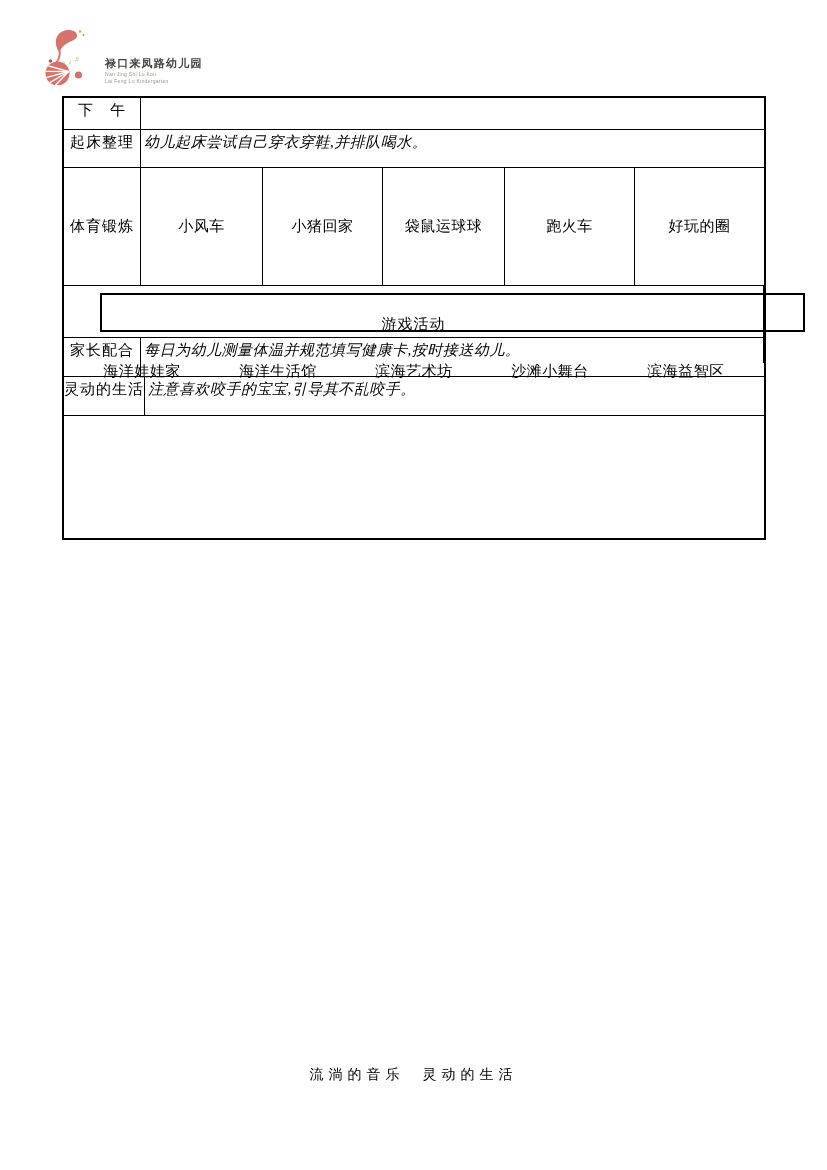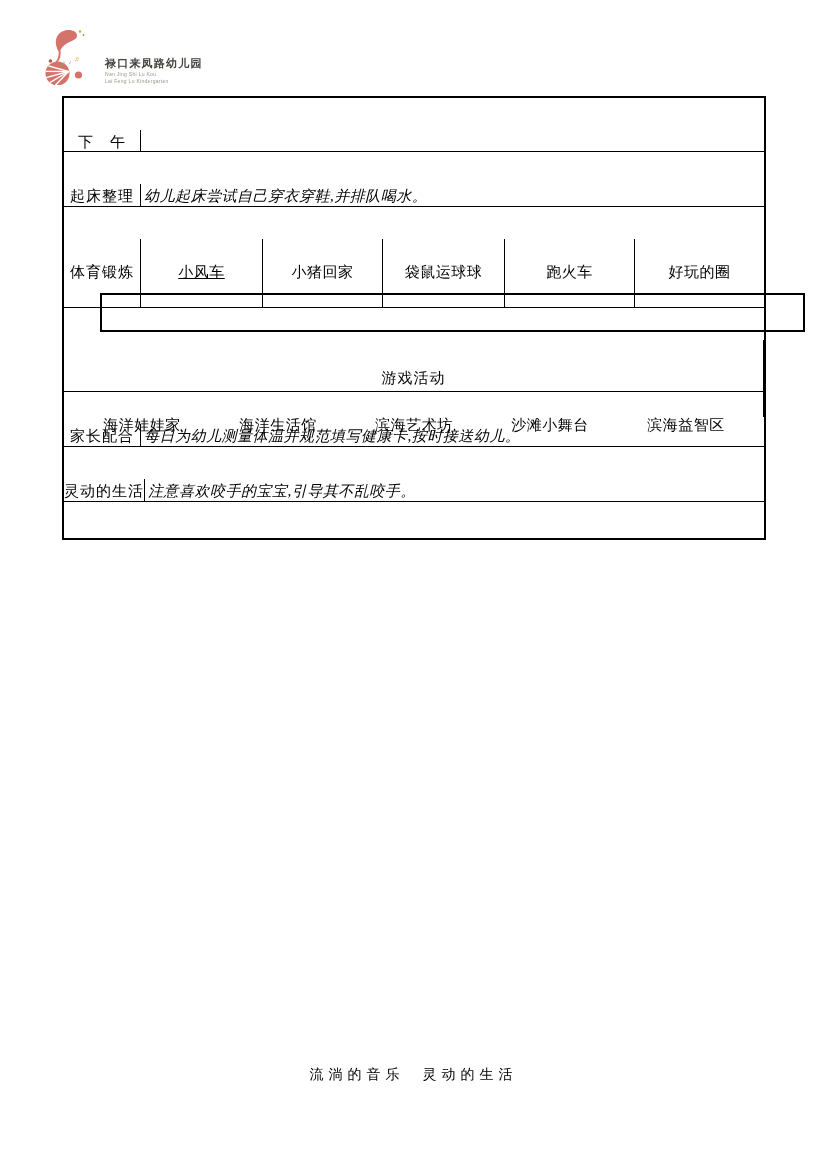--- a/index.html
+++ b/index.html
@@ -14,21 +14,21 @@
   .logo-textblock{position:absolute;left:61px;top:28px;font-family:"Liberation Sans","DejaVu Sans",sans-serif;}
   .logo-cn{font-size:11px;font-weight:bold;letter-spacing:1.2px;color:#45443f;white-space:nowrap;}
   .logo-en{font-size:5px;line-height:5.5px;letter-spacing:.3px;color:#97968b;white-space:nowrap;margin-top:1px;}
 
   
   .sched{
     position:absolute;left:62px;top:96px;width:704px;height:444px;
     border:2px solid #000;box-sizing:border-box;display:flex;flex-direction:column;
     font-size:15px;line-height:17px;
   }
-  .trow{display:flex;box-sizing:border-box;border-bottom:1px solid #000;margin-top:32px;}
+  .trow{display:flex;box-sizing:border-box;border-bottom:1px solid #000;}
   .trow:last-child{border-bottom:none;}
   .r1{height:32px;} .r2{height:38px;} .r3{height:118px;} .r4{height:52px;flex-direction:column;}
   .r5{height:39px;} .r6{height:39px;} .r7{height:43px;} .r8{flex:1;}
   .lbl{
     flex:0 0 77px;box-sizing:border-box;border-right:1px solid #000;
     display:flex;justify-content:center;align-items:flex-start;padding-top:4px;
     letter-spacing:1px;white-space:nowrap;
   }
   .vc .lbl{align-items:center;padding-top:0;}
   .cnt{flex:1;box-sizing:border-box;padding:4px 16px 0 3px;letter-spacing:.5px;font-style:italic;}
@@ -97,21 +97,21 @@
     </div>
 
     <div class="trow r2">
       <div class="lbl">起床整理</div>
       <div class="cnt">幼儿起床尝试自己穿衣穿鞋,并排队喝水。</div>
     </div>
 
     <div class="trow r3 vc">
       <div class="lbl">体育锻炼</div>
       <div class="pe">
-        <div class="pe-cell" style="flex:0 0 122px;text-decoration:underline;">小风车</div>
+        <div class="pe-cell" style="flex:0 0 122px;">小风车</div>
         <div class="pe-cell" style="flex:0 0 120px;">小猪回家</div>
         <div class="pe-cell" style="flex:0 0 122px;">袋鼠运球球</div>
         <div class="pe-cell" style="flex:0 0 130px;">跑火车</div>
         <div class="pe-cell">好玩的圈</div>
       </div>
     </div>
 
     <div class="trow r4 vc">
       <div class="lbl">游戏活动</div>
       <div class="areas">

